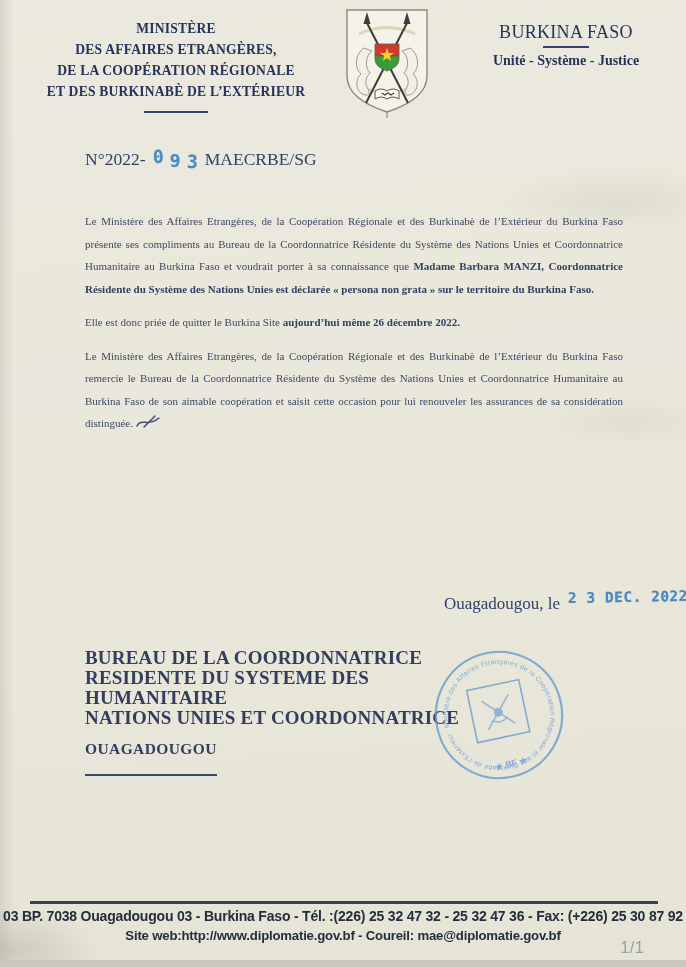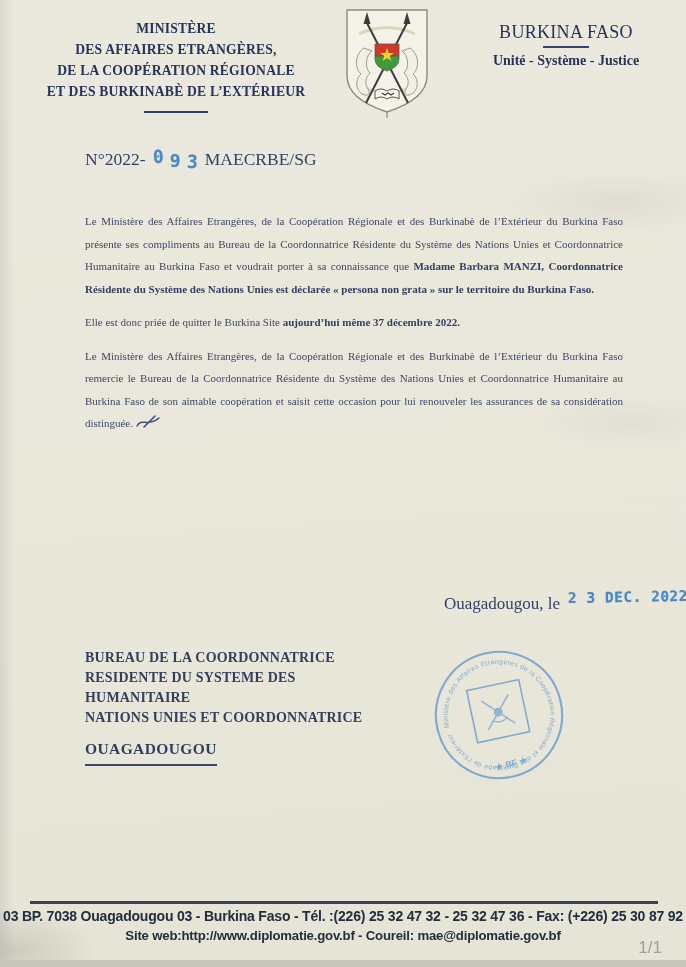--- a/index.html
+++ b/index.html
@@ -37,33 +37,33 @@
   .body p{margin:0 0 11px 0;}
   .body strong{color:#323e62;}
   .paraph{display:inline-block;vertical-align:-3px;margin-left:2px;}
   
   .dateline{position:absolute;left:444px;top:594px;font-size:17px;color:#33406a;white-space:nowrap;}
   .datestamp{font-family:"DejaVu Sans Mono",monospace;font-weight:bold;font-size:14.5px;
     color:#4889c2;letter-spacing:.5px;display:inline-block;transform:translateY(-7px) rotate(-1deg);
     text-shadow:0 0 1px rgba(72,137,194,.55);margin-left:4px;}
   
   .recipient{position:absolute;left:85px;top:648px;width:380px;font-weight:bold;
-    font-size:14px;line-height:20px;color:#333e5e;letter-spacing:.2px;}
+    font-size:19px;line-height:20px;color:#333e5e;letter-spacing:.2px;}
   .recipient-city{position:absolute;left:85px;top:740px;font-weight:bold;font-size:15.5px;
     color:#333e5e;letter-spacing:.4px;}
-  .recipient-city span{display:inline-block;border-bottom:2px solid #3a466a;padding-bottom:6px;}
+  .recipient-city span{display:inline-block;border-bottom:2px solid #3a466a;padding-bottom:16px;}
   
   .seal{position:absolute;left:430px;top:646px;width:138px;height:138px;opacity:.82;filter:blur(.3px);}
   
   .footer-rule{position:absolute;left:30px;top:901px;width:628px;height:2.5px;background:#3a4150;}
   .footer{position:absolute;left:0;top:908px;width:686px;text-align:center;
     font-family:"Liberation Sans",sans-serif;font-weight:bold;color:#232d3d;}
   .footer-line1{font-size:14px;letter-spacing:-.2px;}
   .footer-line2{font-size:13.2px;margin-top:4px;letter-spacing:-.2px;text-align:center;}
-  .page-num{position:absolute;right:24px;top:938px;font-family:"Liberation Sans",sans-serif;
+  .page-num{position:absolute;right:42px;top:938px;font-family:"Liberation Sans",sans-serif;
     font-size:17px;color:#9aa0a3;}
 </style>
 </head>
 <body>
 
 <div class="page">
 
   <div class="ministry">
     <div>MINISTÈRE</div>
     <div>DES AFFAIRES ETRANGÈRES,</div>
@@ -103,21 +103,21 @@
   </div>
 
   <div class="ref">
     <span>N°2022-</span>
     <span class="digit d0">0</span><span class="digit d1">9</span><span class="digit d2">3</span>
     <span class="suffix">MAECRBE/SG</span>
   </div>
 
   <div class="body">
     <p><span>Le Ministère des Affaires Etrangères, de la Coopération Régionale et des Burkinabè de l’Extérieur du Burkina Faso présente ses compliments au Bureau de la Coordonnatrice Résidente du Système des Nations Unies et Coordonnatrice Humanitaire au Burkina Faso et voudrait porter à sa connaissance que </span><strong>Madame Barbara MANZI, Coordonnatrice Résidente du Système des Nations Unies est déclarée « persona non grata » sur le territoire du Burkina Faso.</strong></p>
-    <p><span>Elle est donc priée de quitter le Burkina Site </span><strong>aujourd’hui même 37 décembre 2022.</strong></p>
+    <p><span>Elle est donc priée de quitter le Burkina Site </span><strong>aujourd’hui même 26 décembre 2022.</strong></p>
     <p><span>Le Ministère des Affaires Etrangères, de la Coopération Régionale et des Burkinabè de l’Extérieur du Burkina Faso remercie le Bureau de la Coordonnatrice Résidente du Système des Nations Unies et Coordonnatrice Humanitaire au Burkina Faso de son aimable coopération et saisit cette occasion pour lui renouveler les assurances de sa considération distinguée.</span><span class="paraph"><svg width="26" height="16" viewBox="0 0 26 16">
             <path d="M2,12 C7,3 12,14 24,4 M9,13 L20,2" fill="none" stroke="#3c4a7c" stroke-width="1.5" stroke-linecap="round"></path>
           </svg></span></p>
   </div>
 
   <div class="dateline">
     <span>Ouagadougou, le</span>
     <span class="datestamp">2 3 DEC. 2022</span>
   </div>
 

